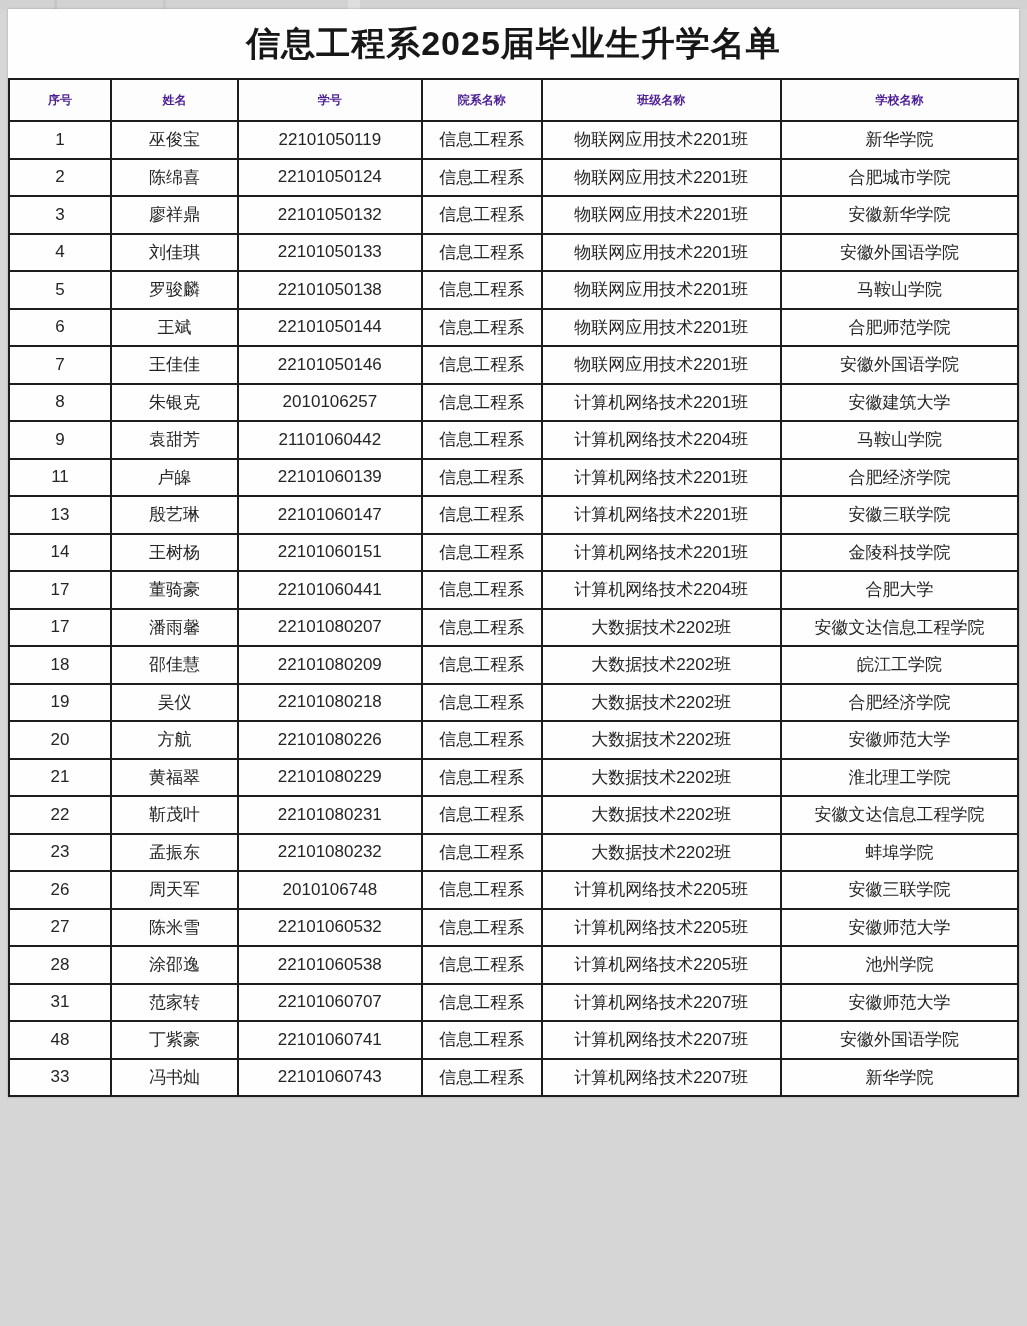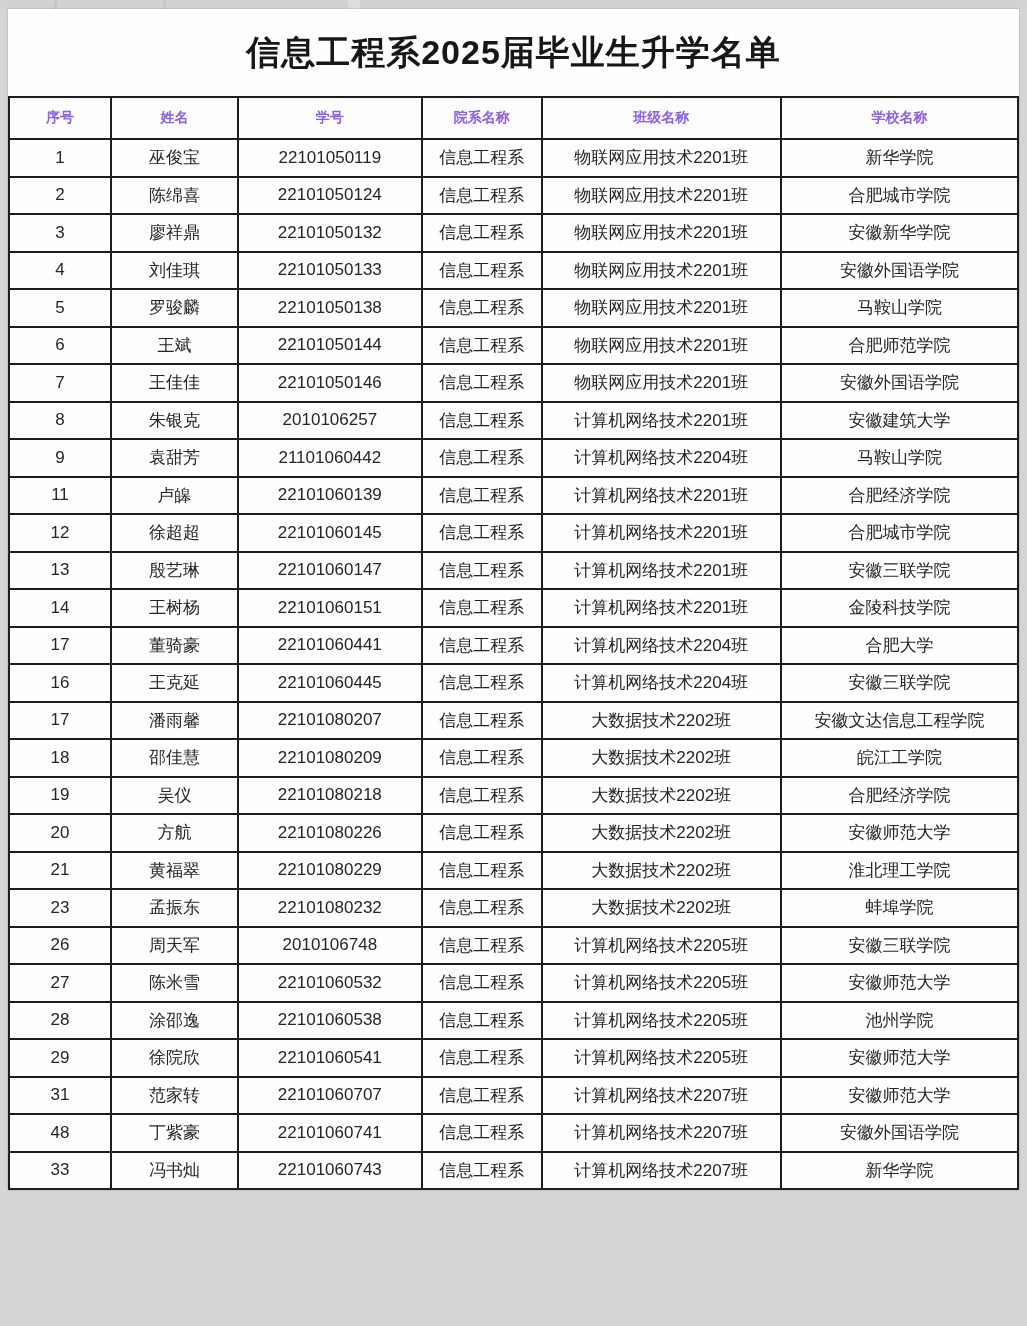--- a/index.html
+++ b/index.html
@@ -18,38 +18,38 @@
       #d2d2d2 57px 163px, #c9c9c9 163px 166px,
       #d2d2d2 166px 348px, #dedede 348px 360px,
       #d2d2d2 360px 100%);
   }
   .sheet {
     position: absolute; top: 9px; left: 8px; width: 1011px;
     background: #fefefe;
     box-shadow: 0 0 2px rgba(0,0,0,.25);
   }
   .title {
-    height: 87px;
+    height: 69px;
     display: flex; align-items: center; justify-content: center;
     font-size: 34px; font-weight: 700; color: #171717;
     letter-spacing: 1px;
   }
   table.roster {
     width: 100%;
     border-collapse: collapse;
     table-layout: fixed;
   }
   .roster th, .roster td {
     border: 2px solid #1d1d1d;
     text-align: center; vertical-align: middle;
     color: #252525;
     overflow: hidden; white-space: nowrap;
   }
   .roster th {
-    height: 38px; font-size: 14px; font-weight: 700; color: #8b5cf6;
+    height: 38px; font-size: 12px; font-weight: 700; color: #4c1d95;
     background: #fdfdfd;
   }
   .roster td {
     height: 33.5px; font-size: 17px; font-weight: 500;
   }
   col.c-index      { width: 10.1%; }
   col.c-name       { width: 12.6%; }
   col.c-student-id { width: 18.2%; }
   col.c-dept       { width: 11.9%; }
   col.c-class      { width: 23.7%; }
@@ -157,28 +157,20 @@
         </tr>
         <tr>
           <td>11</td>
           <td>卢皞</td>
           <td>22101060139</td>
           <td>信息工程系</td>
           <td>计算机网络技术2201班</td>
           <td>合肥经济学院</td>
         </tr>
         <tr>
-          <td>12</td>
-          <td>徐超超</td>
-          <td>22101060145</td>
-          <td>信息工程系</td>
-          <td>计算机网络技术2201班</td>
-          <td>合肥城市学院</td>
-        </tr>
-        <tr>
           <td>13</td>
           <td>殷艺琳</td>
           <td>22101060147</td>
           <td>信息工程系</td>
           <td>计算机网络技术2201班</td>
           <td>安徽三联学院</td>
         </tr>
         <tr>
           <td>14</td>
           <td>王树杨</td>
@@ -189,28 +181,20 @@
         </tr>
         <tr>
           <td>17</td>
           <td>董骑豪</td>
           <td>22101060441</td>
           <td>信息工程系</td>
           <td>计算机网络技术2204班</td>
           <td>合肥大学</td>
         </tr>
         <tr>
-          <td>16</td>
-          <td>王克延</td>
-          <td>22101060445</td>
-          <td>信息工程系</td>
-          <td>计算机网络技术2204班</td>
-          <td>安徽三联学院</td>
-        </tr>
-        <tr>
           <td>17</td>
           <td>潘雨馨</td>
           <td>22101080207</td>
           <td>信息工程系</td>
           <td>大数据技术2202班</td>
           <td>安徽文达信息工程学院</td>
         </tr>
         <tr>
           <td>18</td>
           <td>邵佳慧</td>
@@ -237,20 +221,28 @@
         </tr>
         <tr>
           <td>21</td>
           <td>黄福翠</td>
           <td>22101080229</td>
           <td>信息工程系</td>
           <td>大数据技术2202班</td>
           <td>淮北理工学院</td>
         </tr>
         <tr>
+          <td>22</td>
+          <td>靳茂叶</td>
+          <td>22101080231</td>
+          <td>信息工程系</td>
+          <td>大数据技术2202班</td>
+          <td>安徽文达信息工程学院</td>
+        </tr>
+        <tr>
           <td>23</td>
           <td>孟振东</td>
           <td>22101080232</td>
           <td>信息工程系</td>
           <td>大数据技术2202班</td>
           <td>蚌埠学院</td>
         </tr>
         <tr>
           <td>26</td>
           <td>周天军</td>
@@ -269,28 +261,20 @@
         </tr>
         <tr>
           <td>28</td>
           <td>涂邵逸</td>
           <td>22101060538</td>
           <td>信息工程系</td>
           <td>计算机网络技术2205班</td>
           <td>池州学院</td>
         </tr>
         <tr>
-          <td>29</td>
-          <td>徐院欣</td>
-          <td>22101060541</td>
-          <td>信息工程系</td>
-          <td>计算机网络技术2205班</td>
-          <td>安徽师范大学</td>
-        </tr>
-        <tr>
           <td>31</td>
           <td>范家转</td>
           <td>22101060707</td>
           <td>信息工程系</td>
           <td>计算机网络技术2207班</td>
           <td>安徽师范大学</td>
         </tr>
         <tr>
           <td>48</td>
           <td>丁紫豪</td>

